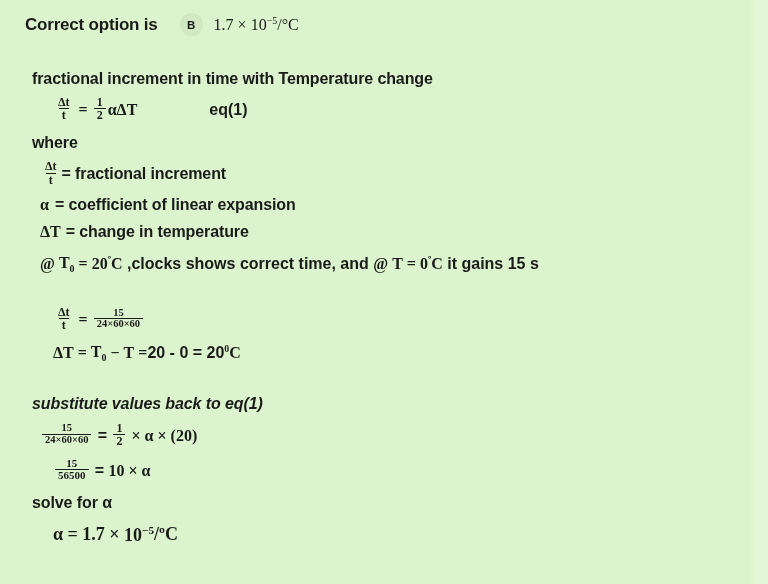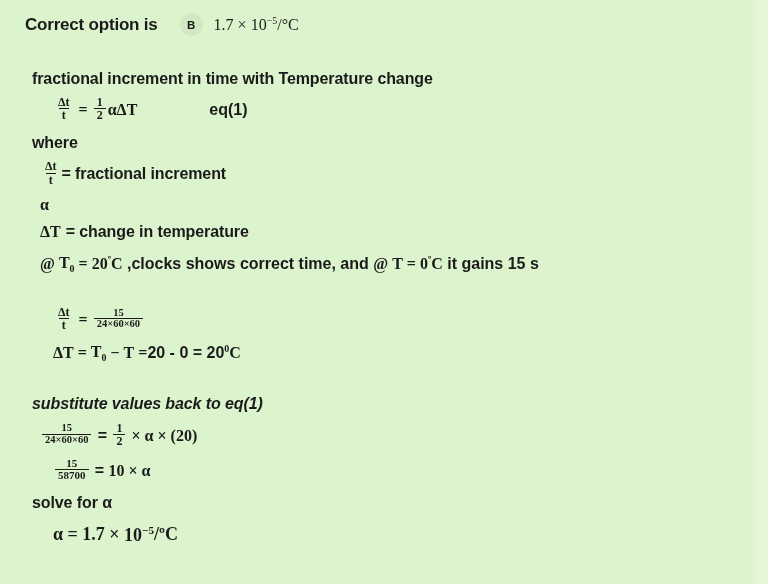--- a/index.html
+++ b/index.html
@@ -196,20 +196,21 @@
   <div class="blk-def ind2 row">
     <span class="frac">
       <span class="num">Δt</span>
       <span class="den">t</span>
     </span>
     <span class="line sans-line" style="">= fractional increment</span>
   </div>
 
   <div class="blk-def ind2 row">
     <span class="mathserif">α</span>
+    <span class="line sans-line" style="margin-left:6px;">= coefficient of linear expansion</span>
   </div>
 
   <div class="blk-def ind2 row">
     <span class="mathserif">ΔT</span>
     <span class="line sans-line" style="margin-left:5px;">= change in temperature</span>
   </div>
 
   <div class="blk-cond ind2 row mixed-line">
     <span class="serif">@</span>
     <span class="serif">&nbsp;<span>T</span><sub class="sb">0</sub></span>
@@ -261,21 +262,21 @@
     </span>
     <span class="mathserif">&nbsp;×&nbsp;</span>
     <span class="mathserif">α</span>
     <span class="mathserif">&nbsp;×&nbsp;</span>
     <span class="mathserif">(20)</span>
   </div>
 
   <div class="blk-sub3 ind3 row">
     <span class="frac small">
       <span class="num">15</span>
-      <span class="den">58700</span>
+      <span class="den">56500</span>
     </span>
     <span class="line sans-line">&nbsp;=&nbsp;</span>
     <span class="mathserif">10</span>
     <span class="mathserif">&nbsp;×&nbsp;</span>
     <span class="mathserif">α</span>
   </div>
 
   <div class="blk-solve ind1 line sans-line">solve for α</div>
 
   <div class="blk-alpha ind3 row mathserif big">

